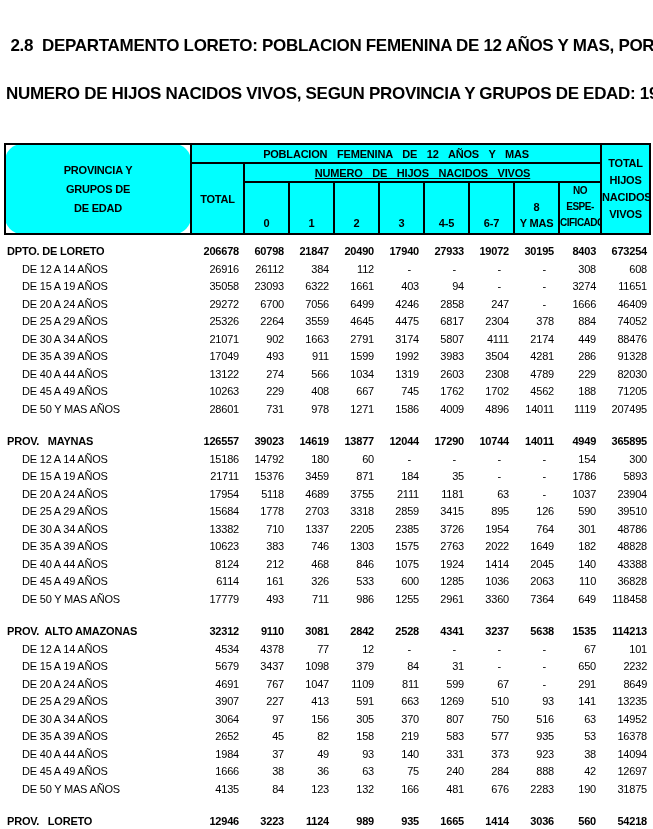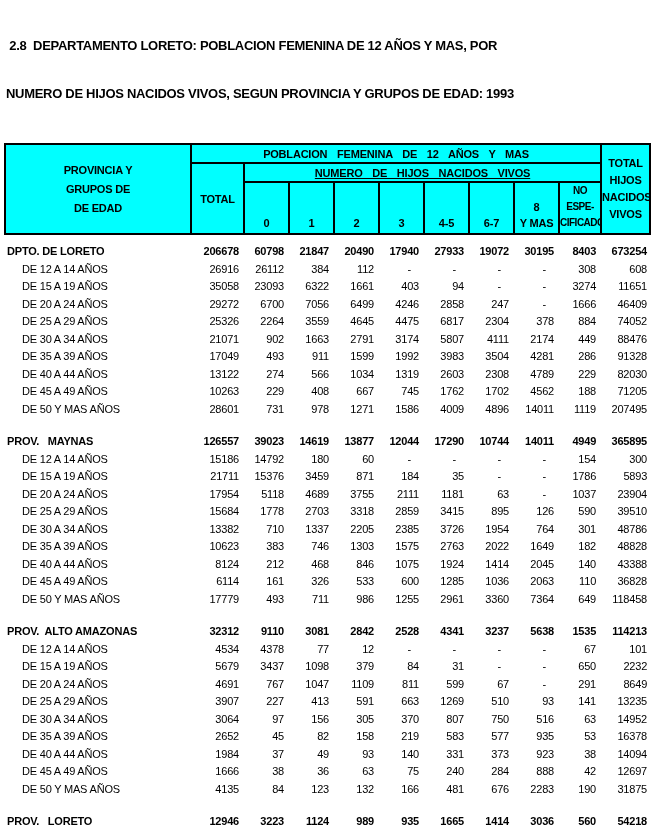--- a/index.html
+++ b/index.html
@@ -8,21 +8,21 @@
     width: 653px; height: 829px;
     background: #ffffff;
     color: #000000;
     font-family: "Liberation Sans", sans-serif;
     overflow: hidden;
   }
   .page { padding: 6px 0 0 4px; }
 
   .title {
     font-weight: bold;
-    font-size: 13px;
+    font-size: 17px;
     line-height: 16px;
     letter-spacing: -0.3px;
     white-space: pre;
     padding-left: 2px;
   }
 
   table.main {
     border-collapse: collapse;
     table-layout: fixed;
     width: 645px;
@@ -34,21 +34,21 @@
   thead td {
     background: #00FFFF;
     border: 2px solid #000;
     font-weight: bold;
     font-size: 11px;
     text-align: center;
     padding: 0;
     letter-spacing: -0.2px;
     overflow: hidden;
   }
-  .h-left { line-height: 19px; vertical-align: middle; padding-top: 0; }
+  .h-left { line-height: 19px; vertical-align: middle; padding-top: 0; border-radius: 17px; }
   .h-pop, .h-num { height: 19px; white-space: pre; word-spacing: 2px; }
   .h-total { vertical-align: middle; }
   .h-col { height: 40px; vertical-align: bottom; padding-bottom: 3px; line-height: 13px; }
   .h-two div { line-height: 16px; }
   .h-two { padding-bottom: 2px; }
   .h-noesp { font-size: 10px; letter-spacing: -0.5px; }
   .h-right { line-height: 17px; vertical-align: middle; }
 
   
   tbody td {

